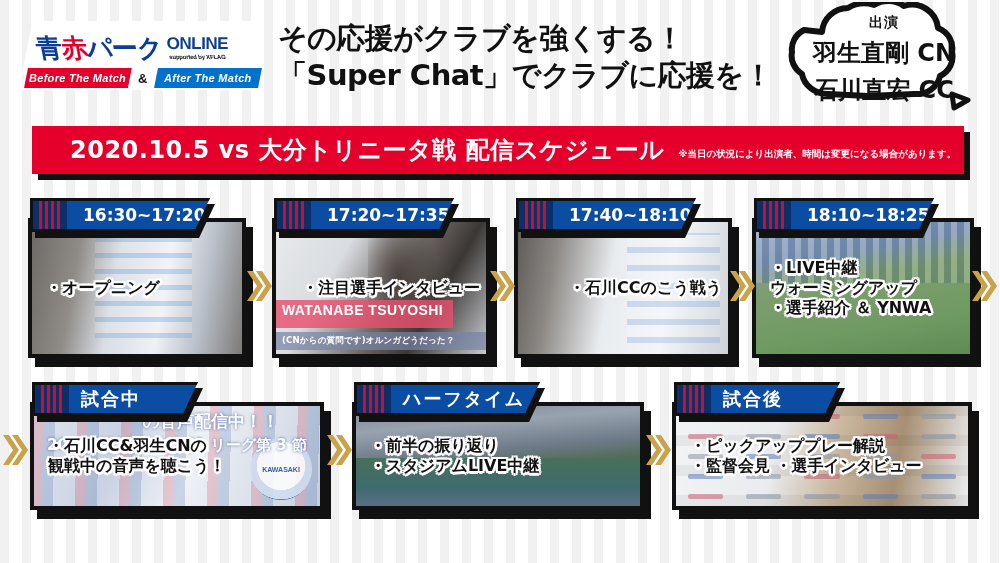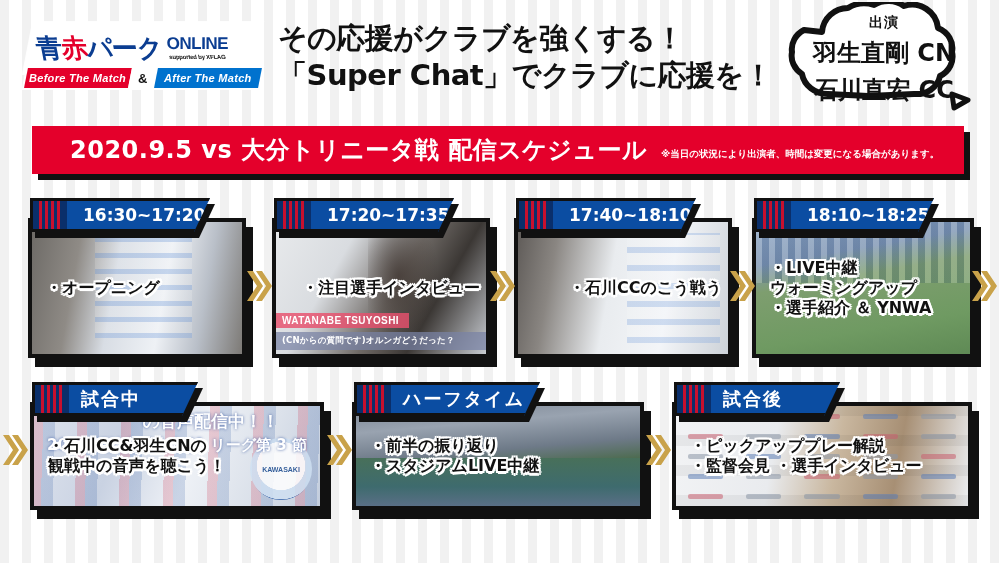--- a/index.html
+++ b/index.html
@@ -204,21 +204,21 @@
   .ph6::after{content:""; position:absolute; left:0; top:52%; width:100%; height:48%;
     background:linear-gradient(180deg,#48705a 0%,#3e6b6e 60%,#5a6f86 100%);}
   .ph7{background:linear-gradient(100deg,#f2f3f5 0%,#e9ebee 34%,#c9b79f 55%,#a78f74 75%,#eceef1 100%);}
   .ph7::after{content:""; position:absolute; left:0; top:0; width:100%; height:100%;
     background:repeating-linear-gradient(0deg,rgba(0,0,0,.05) 0 11px,rgba(0,0,0,0) 11px 30px);}
 
   
   .sub-name{
     position:absolute; left:0; bottom:26px; z-index:3;
     background:rgba(232,80,110,.82); color:#fff; font-weight:bold;
-    font-size:10px; padding:2px 10px 2px 6px; letter-spacing:.4px;
+    font-size:14px; padding:2px 10px 10px 6px; letter-spacing:.4px;
     font-family:"Liberation Sans",sans-serif;
   }
   .sub-line{
     position:absolute; left:0; right:0; bottom:4px; z-index:3;
     background:rgba(120,130,165,.72); color:#fff; font-weight:bold;
     font-size:8.5px; padding:3px 6px; letter-spacing:.2px;
     font-family:"DejaVu Sans",sans-serif;
   }
   
   .c5-top{
@@ -302,21 +302,21 @@
   </svg>
   <div class="bubble-text">
     <div class="cast">出演</div>
     <div class="name">羽生直剛 CN</div>
     <div class="name">石川直宏 CC</div>
   </div>
 </div>
 
 <div class="banner-shadow"></div>
 <div class="banner">
-  <span class="banner-title">2020.9.5 vs 大分トリニータ戦 配信スケジュール</span>
+  <span class="banner-title">2020.10.5 vs 大分トリニータ戦 配信スケジュール</span>
   <span class="banner-note">※当日の状況により出演者、時間は変更になる場合があります。</span>
 </div>
 
 <div id="cards-layer">
     <div class="card" style="left: 28px; top: 198px; width: 218px; height: 160px;">
       <div class="card-shadow" style="top:29px"></div>
       <div class="card-media" style="top:20px">
         <div class="photo ph1"></div>
         <div class="card-label left">
           <span>・オープニング</span>

